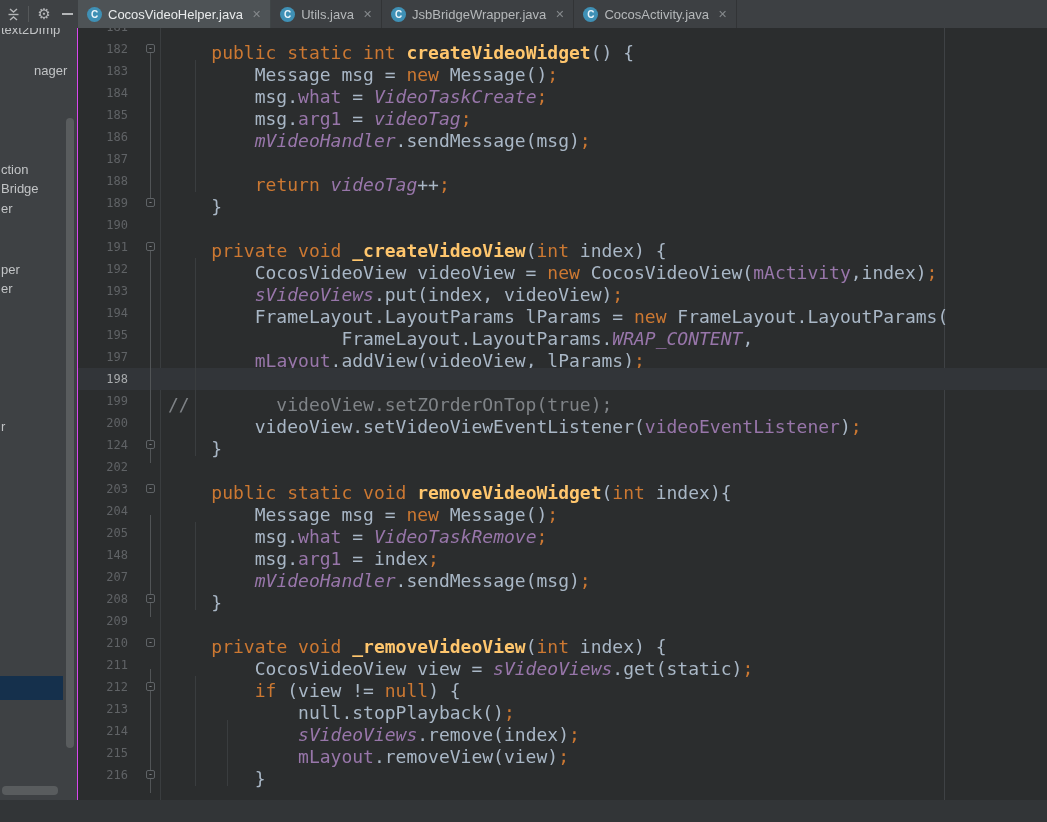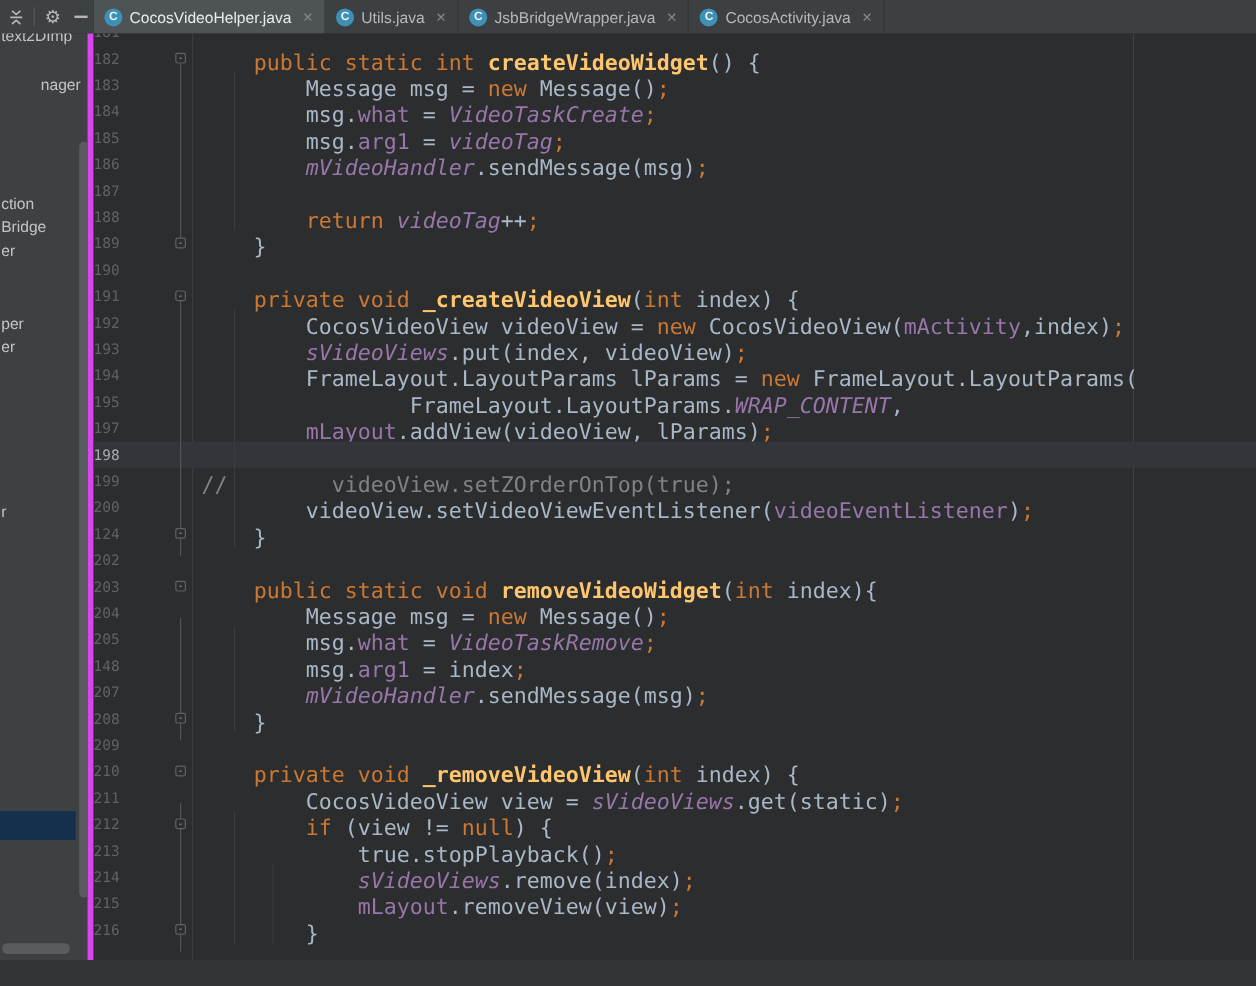--- a/index.html
+++ b/index.html
@@ -15,34 +15,34 @@
   #minus-bar{width:11px;height:2px;background:#b4b6b8;}
   #tab-bar{flex:1;height:28px;background:var(--tabbar_bg);display:flex;overflow:hidden;}
   .tab{display:flex;align-items:center;gap:6px;padding:0 9px;height:28px;box-sizing:border-box;
        font-size:13px;color:#b5b8ba;cursor:default;border-right:1px solid rgba(0,0,0,0.18);}
   .tab.active{background:var(--tab_active_bg);color:#e9ebec;}
   .class-icon{width:15px;height:15px;border-radius:50%;background:var(--class_icon_bg);
               color:#eaf4fa;font-size:10px;font-weight:bold;line-height:15px;text-align:center;flex:none;}
   .tab-close{font-size:11px;color:#85898c;margin-left:3px;}
   
   #sidebar{position:absolute;left:0;top:28px;width:78px;height:772px;background:var(--panel_bg);
-           overflow:hidden;border-right:5px solid #d946ef;box-sizing:border-box;}
+           overflow:hidden;border-right:1px solid #d946ef;box-sizing:border-box;}
   .side-item{position:absolute;left:1px;font-size:13px;color:#c2c4c6;white-space:nowrap;}
   #side-selection{position:absolute;left:0;width:63px;height:24px;background:var(--selection_bg);}
   #side-vscroll{position:absolute;left:66px;width:8px;border-radius:4px;background:var(--scrollbar);}
   #side-hscroll{position:absolute;left:2px;height:9px;border-radius:4px;background:var(--scrollbar);}
   
   #editor{position:absolute;left:78px;top:28px;width:969px;height:772px;overflow:hidden;
           background:var(--editor_bg);}
   #code-scroll{position:absolute;left:0;top:-12px;width:100%;}
   .line{position:relative;height:22px;}
   .line.current{background:var(--current_line_bg);}
-  .num{position:absolute;left:0;top:0;width:34px;text-align:left;
+  .num{position:absolute;left:0;top:0;width:34px;text-align:right;
        font-family:"DejaVu Sans Mono",monospace;font-size:12px;line-height:22px;
-       color:var(--line_number);}
+       color:var(--line_number);padding-left:16px;}
   .line.current .num{color:var(--active_line_number);}
   .code{position:absolute;left:86px;top:0;margin:4px;white-space:pre;
         font-family:"DejaVu Sans Mono",monospace;font-size:18px;line-height:22px;
         color:var(--plain);}
   .tk-k{color:var(--keyword);}
   .tk-m{color:var(--method);font-weight:bold;}
   .tk-f{color:var(--field);}
   .tk-sf{color:var(--field);font-style:italic;}
   .tk-c{color:var(--comment);}
   .tk-s{color:var(--semicolon);}
@@ -246,21 +246,21 @@
           <span class="num">211</span>
           <pre class="code"><span class="tk-p">        CocosVideoView view = </span><span class="tk-sf">sVideoViews</span><span class="tk-p">.get(static)</span><span class="tk-s">;</span></pre>
         </div>
         <div class="line">
           <span class="num">212</span>
           <span class="fold-marker">-</span>
           <pre class="code"><span class="tk-p">        </span><span class="tk-k">if</span><span class="tk-p"> (view != </span><span class="tk-k">null</span><span class="tk-p">) {</span></pre>
         </div>
         <div class="line">
           <span class="num">213</span>
-          <pre class="code"><span class="tk-p">            true.stopPlayback()</span><span class="tk-s">;</span></pre>
+          <pre class="code"><span class="tk-p">            null.stopPlayback()</span><span class="tk-s">;</span></pre>
         </div>
         <div class="line">
           <span class="num">214</span>
           <pre class="code"><span class="tk-p">            </span><span class="tk-sf">sVideoViews</span><span class="tk-p">.remove(index)</span><span class="tk-s">;</span></pre>
         </div>
         <div class="line">
           <span class="num">215</span>
           <pre class="code"><span class="tk-p">            </span><span class="tk-f">mLayout</span><span class="tk-p">.removeView(view)</span><span class="tk-s">;</span></pre>
         </div>
         <div class="line">

